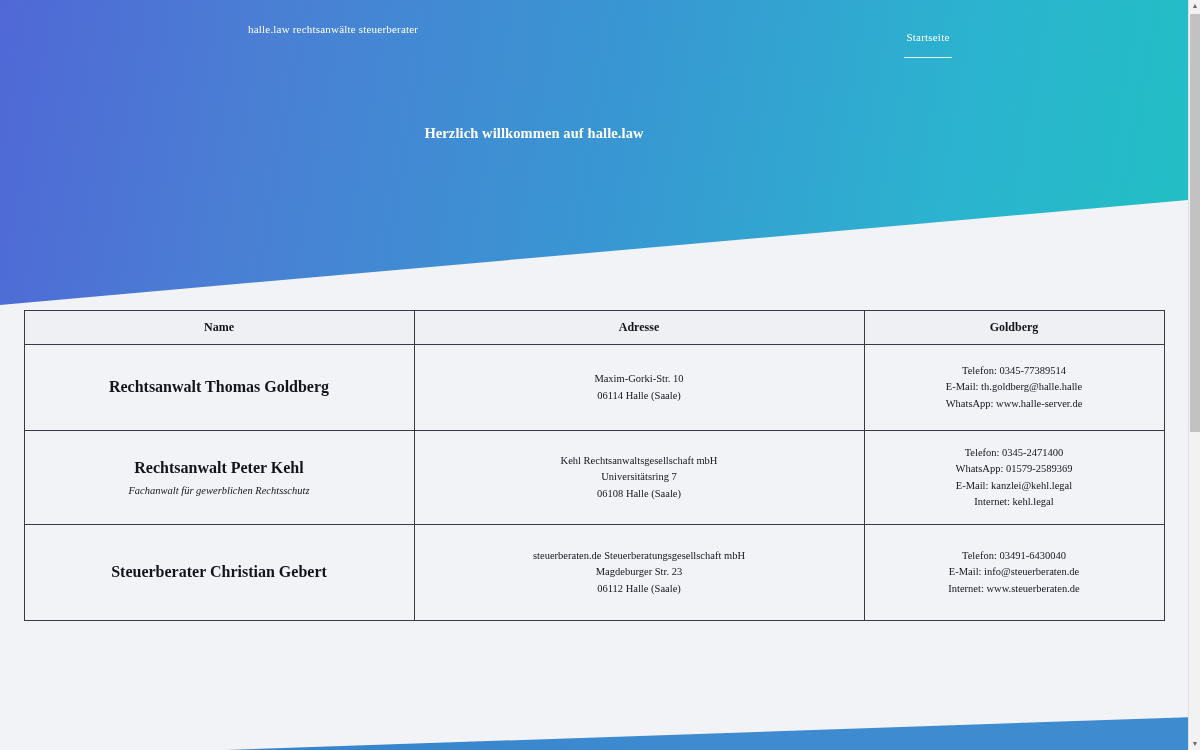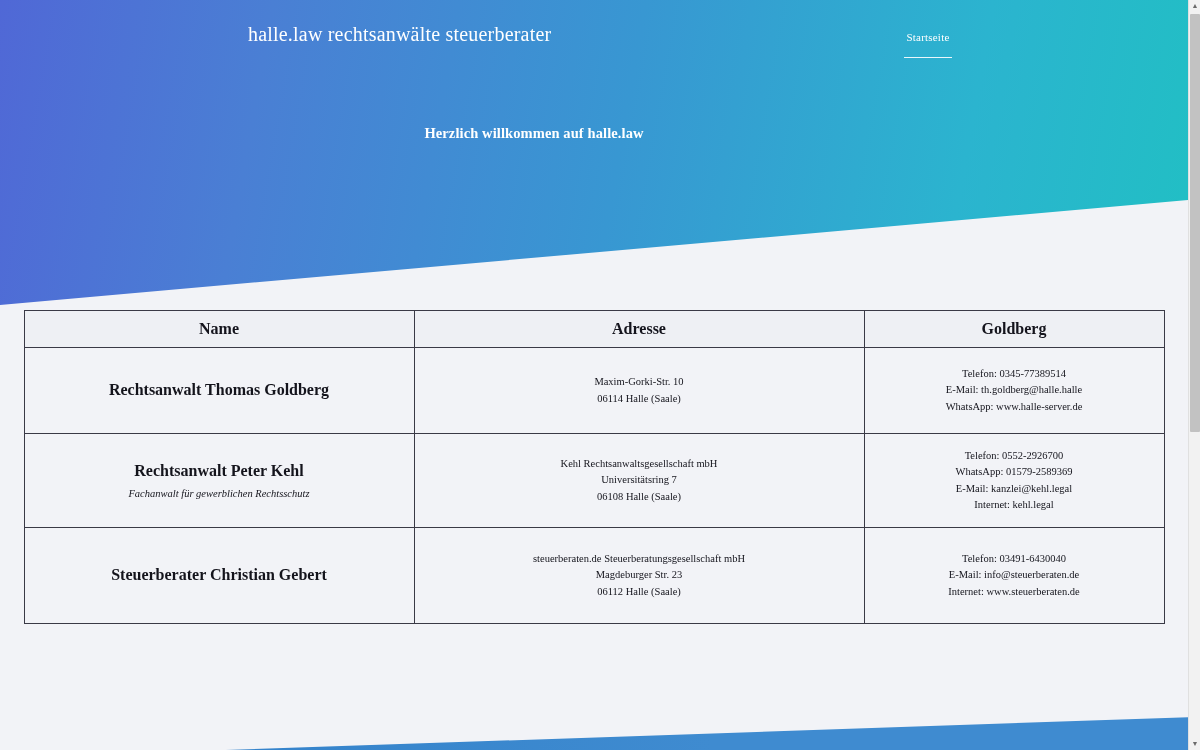--- a/index.html
+++ b/index.html
@@ -31,21 +31,21 @@
     -webkit-clip-path: polygon(0 0, 100% 0, 100% 200px, 0 305px);
     clip-path: polygon(0 0, 100% 0, 100% 200px, 0 305px);
     z-index: 2;
   }
 
   .site-title {
     position: absolute;
     top: 23px;
     left: 248px;
     color: #ffffff;
-    font-size: 20px;
+    font-size: 11px;
     letter-spacing: 0.2px;
     white-space: nowrap;
   }
 
   .nav {
     position: absolute;
     top: 27px;
     left: 879px;
     width: 98px;
     text-align: center;
@@ -116,21 +116,21 @@
     table-layout: fixed;
   }
   table.contacts th,
   table.contacts td {
     border: 1px solid #3a3a46;
     color: #14141c;
     vertical-align: middle;
     text-align: center;
   }
   table.contacts th {
-    font-size: 16px;
+    font-size: 12px;
     font-weight: bold;
     padding: 9px 4px;
     background: #eef0f4;
   }
   table.contacts td {
     font-size: 10.5px;
     padding: 14px 10px;
     line-height: 1.55;
   }
   col.c-name { width: 390px; }
@@ -228,21 +228,21 @@
           <td>
             <span class="name-main">Rechtsanwalt Peter Kehl</span>
             <span class="name-sub">Fachanwalt für gewerblichen Rechtsschutz</span>
           </td>
           <td>
             <span class="addr-line">Kehl Rechtsanwaltsgesellschaft mbH</span>
             <span class="addr-line">Universitätsring 7</span>
             <span class="addr-line">06108 Halle (Saale)</span>
           </td>
           <td>
-            <span class="kont-line">Telefon: 0552-2926700</span>
+            <span class="kont-line">Telefon: 0345-2471400</span>
             <span class="kont-line">WhatsApp: 01579-2589369</span>
             <span class="kont-line">E-Mail: kanzlei@kehl.legal</span>
             <span class="kont-line">Internet: kehl.legal</span>
           </td>
         </tr>
 
         <tr class="r3">
           <td>
             <span class="name-main">Steuerberater Christian Gebert</span>
           </td>

